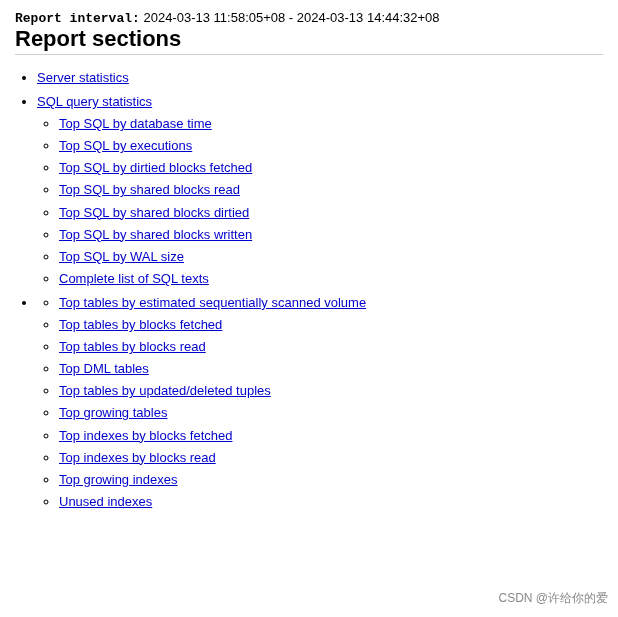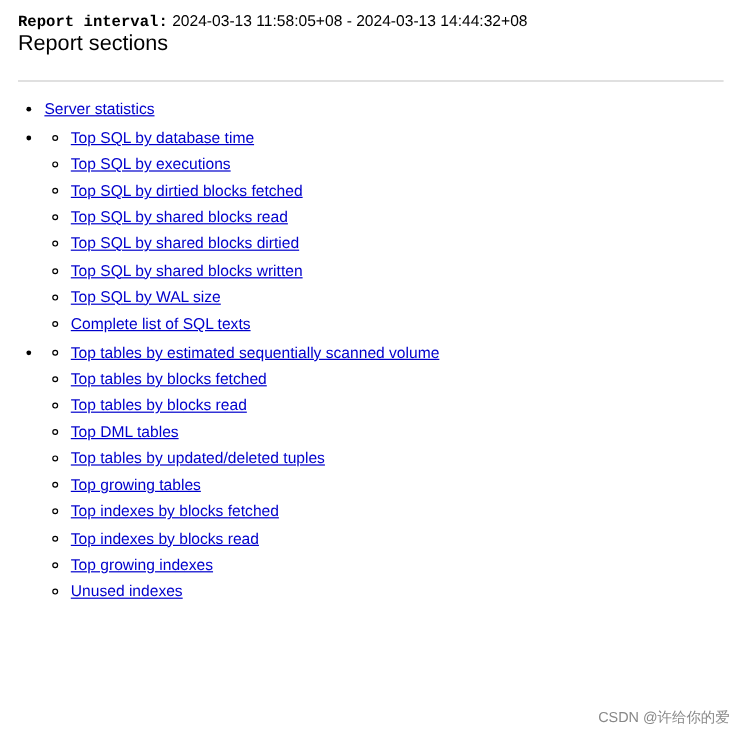--- a/index.html
+++ b/index.html
@@ -8,25 +8,25 @@
       box-sizing: border-box;
     }
     body {
       font-family: Arial, sans-serif;
       font-size: 13px;
       color: #000;
       background: #fff;
       padding: 10px 15px;
     }
     h1.report-sections {
-      font-size: 18px;
-      font-weight: normal;
+      font-size: 22px;
+      font-weight: bold;
       margin-bottom: 12px;
       border-bottom: 1px solid #ccc;
-      padding-bottom: 20px;
+      padding-bottom: 2px;
     }
     ul.top-level {
       list-style-type: disc;
       padding-left: 22px;
       line-height: 1.7;
     }
     ul.top-level > li {
       margin-bottom: 2px;
     }
     ul.sub-level {
@@ -51,21 +51,21 @@
 
 <div>
   <span style="font-weight:bold;font-family:Liberation Mono, monospace;">Report interval:</span>
   <span>2024-03-13 11:58:05+08 - 2024-03-13 14:44:32+08</span>
 </div>
 
 <h1 class="report-sections">Report sections</h1>
 
 <ul class="top-level" id="sections-container">
 <li><a href="#server-statistics">Server statistics</a></li>
-    <li><ul class="sub-level">
+    <li><a href="#sql-query-statistics">SQL query statistics</a><ul class="sub-level">
         <li><a href="#top-sql-execution-time">Top SQL by database time</a></li>
         <li><a href="#top-sql-executions">Top SQL by executions</a></li>
         <li><a href="#top-sql-shared-blocks-fetched">Top SQL by dirtied blocks fetched</a></li>
         <li><a href="#top-sql-shared-blocks-read">Top SQL by shared blocks read</a></li>
         <li><a href="#top-sql-shared-blocks-dirtied">Top SQL by shared blocks dirtied</a></li>
         <li><a href="#top-sql-shared-blocks-written">Top SQL by shared blocks written</a></li>
         <li><a href="#top-sql-wal-size">Top SQL by WAL size</a></li>
         <li><a href="#complete-list-sql">Complete list of SQL texts</a></li>
       </ul></li>
     <li><ul class="sub-level">

